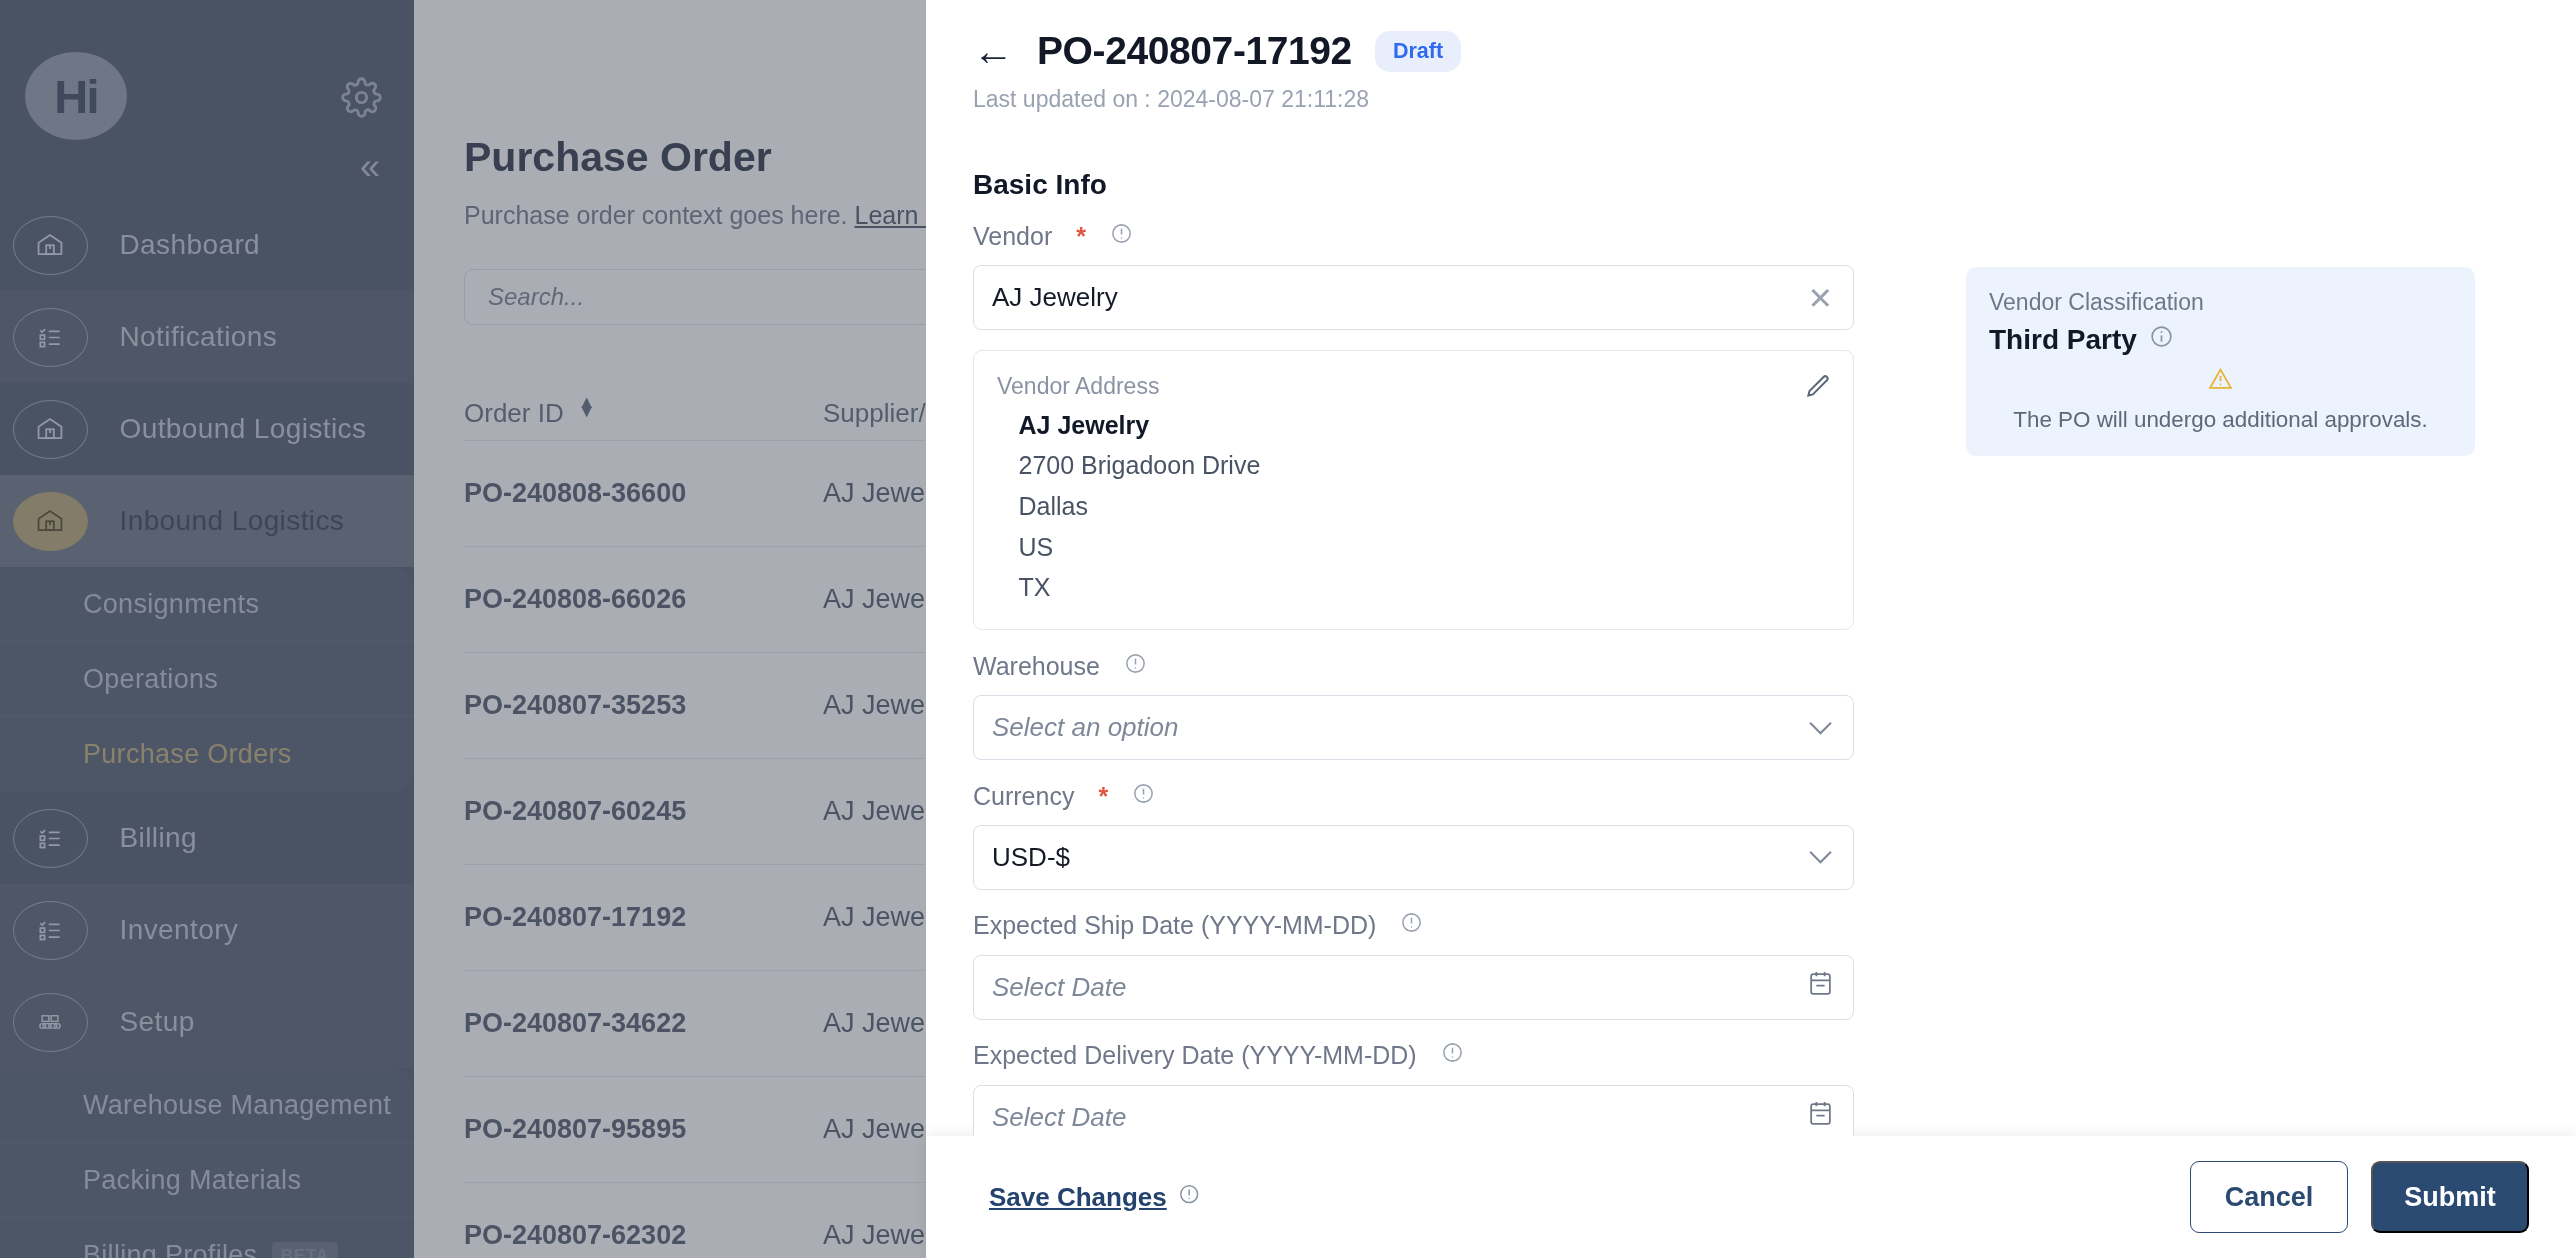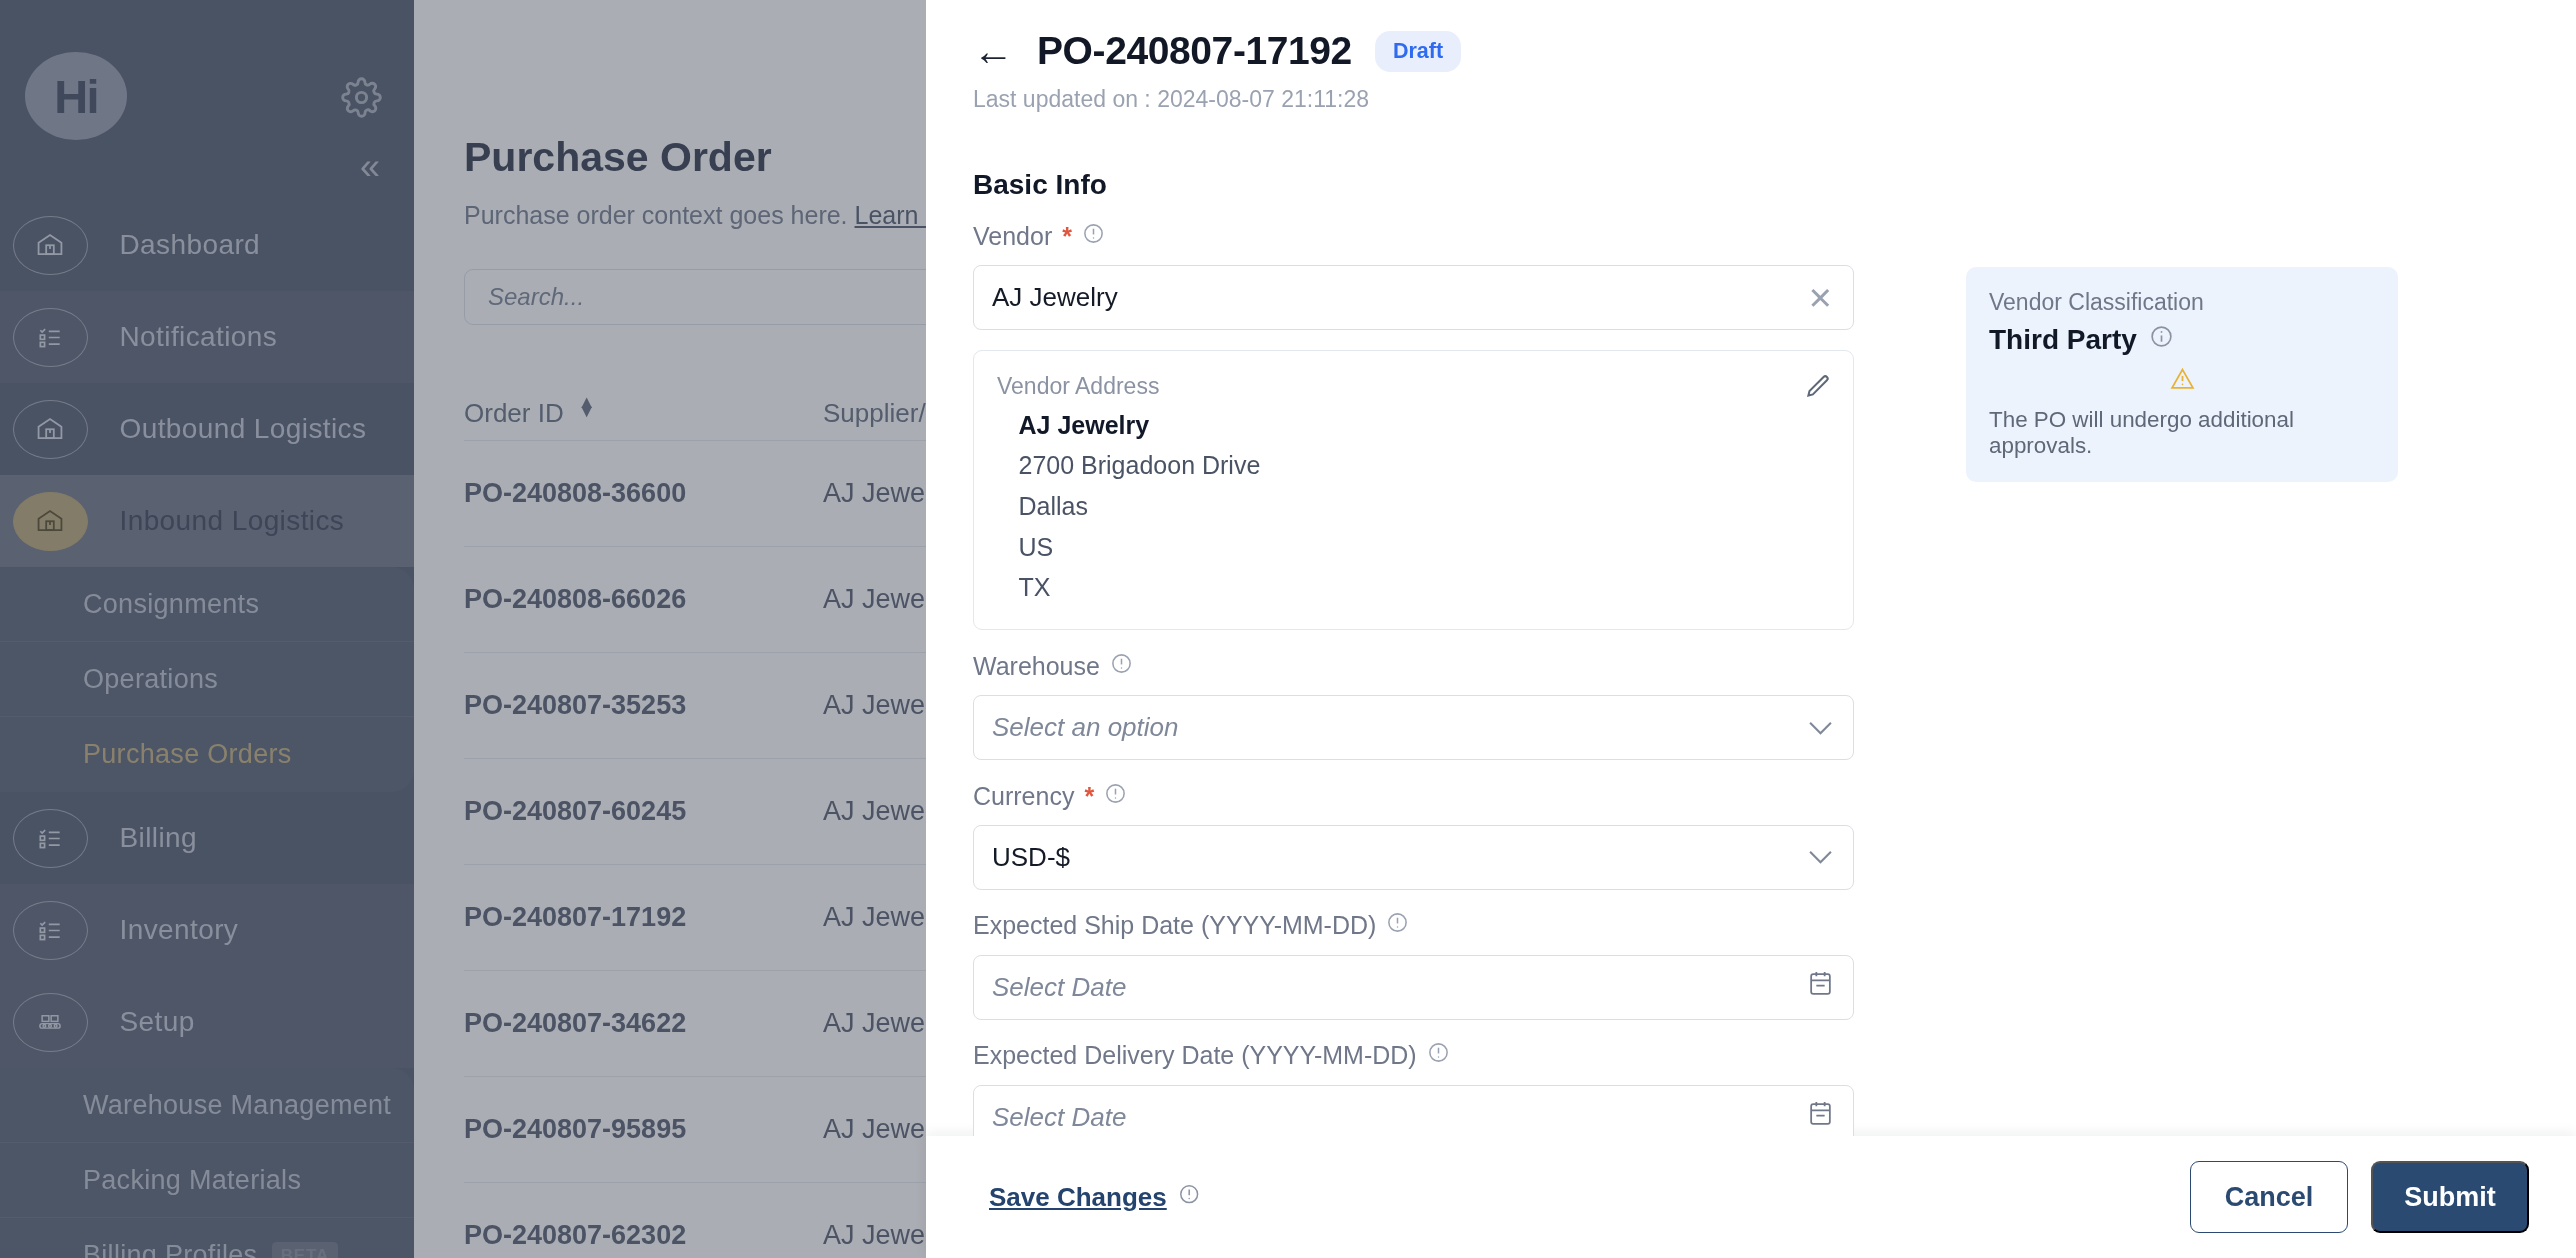--- a/index.html
+++ b/index.html
@@ -99,21 +99,21 @@
   .badge-draft {
     background: #e8eefc; color: #2f6bf0; font-size: 21.5px; font-weight: 700;
     padding: 8px 18px; border-radius: 15.2px;
   }
   .dr-updated { padding-left: 47px; margin-top: 12.5px; font-size: 23px; color: #9aa2b1; }
 
   .section-title { padding-left: 47px; margin-top: 56px; font-size: 28px; font-weight: 700; color: #111827; }
 
   .form { padding-left: 47px; width: 928px; }
   .field { margin-top: 21.5px; }
-  .flabel { display: flex; align-items: center; gap: 10px; font-size: 25px; color: #6f7789; }
+  .flabel { display: flex; align-items: center; gap: 24px; font-size: 25px; color: #6f7789; }
   .req { color: #e0563f; font-weight: 700; }
 
   .inp {
     margin-top: 14.3px; height: 65px; border: 0.9px solid #dadfe7; border-radius: 8px;
     display: flex; align-items: center; padding: 0 20px 0 18px;
     font-size: 26px; color: #141a26; background: #fff;
   }
   .inp .val { flex: 1 1 auto; }
   .inp .ph { flex: 1 1 auto; color: #7f8899; font-style: italic; }
   .clear-x { color: #9aa2b1; font-size: 30.5px; line-height: 1; }
@@ -124,21 +124,21 @@
     padding: 21.5px 23px 27px 23px; position: relative;
   }
   .addr-label { font-size: 23px; color: #8b93a3; }
   .addr-lines { margin-top: 10.8px; padding-left: 21.5px; font-size: 25px; color: #4a5365; }
   .addr-lines div { margin-top: 11.7px; }
   .addr-lines div:first-child { margin-top: 0; font-weight: 700; color: #111827; }
   .pencil { position: absolute; right: 21.5px; top: 21.5px; width: 27px; height: 27px; }
 
   
   .class-panel {
-    position: absolute; left: 1040px; top: 267px; width: 432px;
+    position: absolute; left: 1040px; top: 267px; width: 509px;
     background: #ecf3fd; border-radius: 10px; padding: 21.5px 23px 23px 23px;
   }
   .cp-label { font-size: 23px; color: #6f7789; }
   .cp-value { margin-top: 8px; display: flex; align-items: center; gap: 11.7px; font-size: 28px; font-weight: 700; color: #111827; }
   .cp-note { margin-top: 11.7px; display: flex; align-items: center; gap: 10.8px; font-size: 22.4px; color: #5f6878; flex-direction: column; }
 
   
   .dr-foot {
     flex: 0 0 auto; height: 122px; display: flex; align-items: center;
     padding: 0 47px; box-shadow: 0 -2.7px 12.5px rgba(20,26,40,.07);

